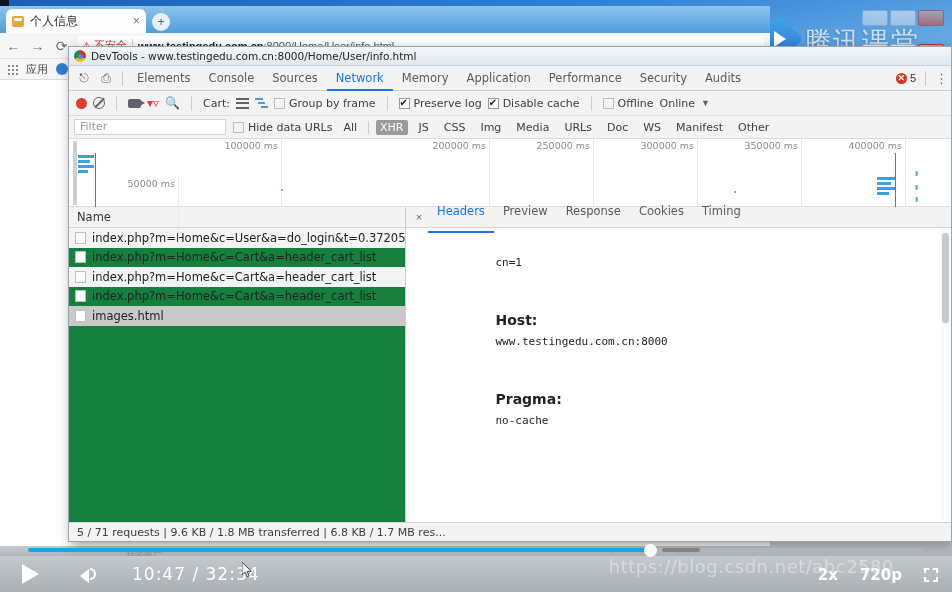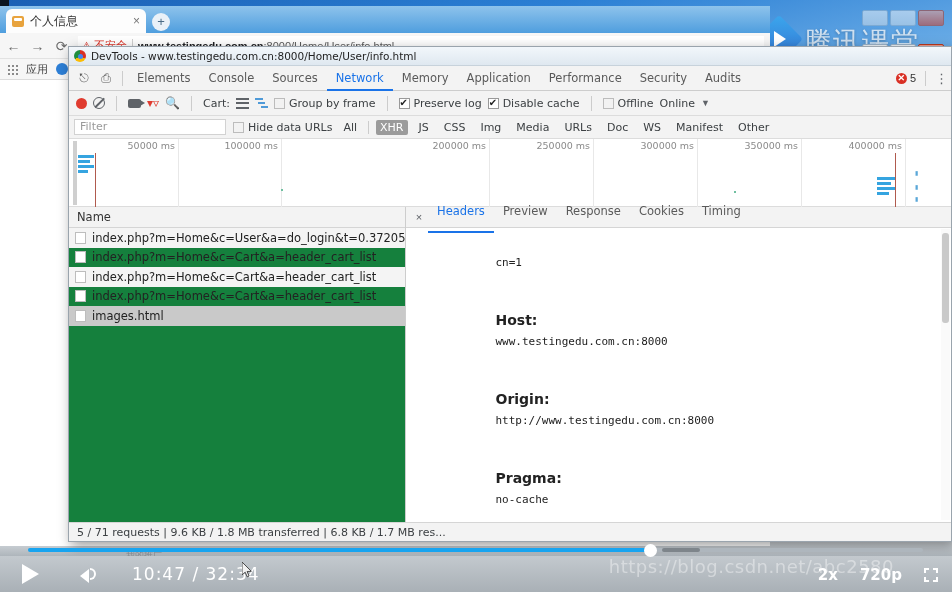--- a/index.html
+++ b/index.html
@@ -461,21 +461,21 @@
       <span class="ftype">Media</span>
       <span class="ftype">URLs</span>
       <span class="ftype">Doc</span>
       <span class="ftype">WS</span>
       <span class="ftype">Manifest</span>
       <span class="ftype">Other</span>
     </div>
 
     <div class="dt-overview">
       <div class="ov-leftgrip"></div>
-      <div class="ov-tick" style="left:0px;  width:110px;">
+      <div class="ov-tick" style="left:0px;  width:110px;margin-top:38px;">
           <span>50000 ms</span>
         </div>
       <div class="ov-tick" style="left:110px; width:103px;">
           <span>100000 ms</span>
         </div>
       <div class="ov-tick" style="left:317px; width:104px;">
           <span>200000 ms</span>
         </div>
       <div class="ov-tick" style="left:421px; width:104px;">
           <span>250000 ms</span>
@@ -548,24 +548,20 @@
 
         <div class="hdr-body">
           <div class="hline">
             <span class="hv">cn=1</span>
           </div>
           <div class="hline">
             <span class="hk">Host:</span>
             <span class="hv">www.testingedu.com.cn:8000</span>
           </div>
           <div class="hline">
-            <span class="hk">Origin:</span>
-            <span class="hv">http://www.testingedu.com.cn:8000</span>
-          </div>
-          <div class="hline">
             <span class="hk">Pragma:</span>
             <span class="hv">no-cache</span>
           </div>
 
         </div>
 
         <div class="vscroll">
           <i style="top:4px; height:90px;"></i>
         </div>
       </div>

